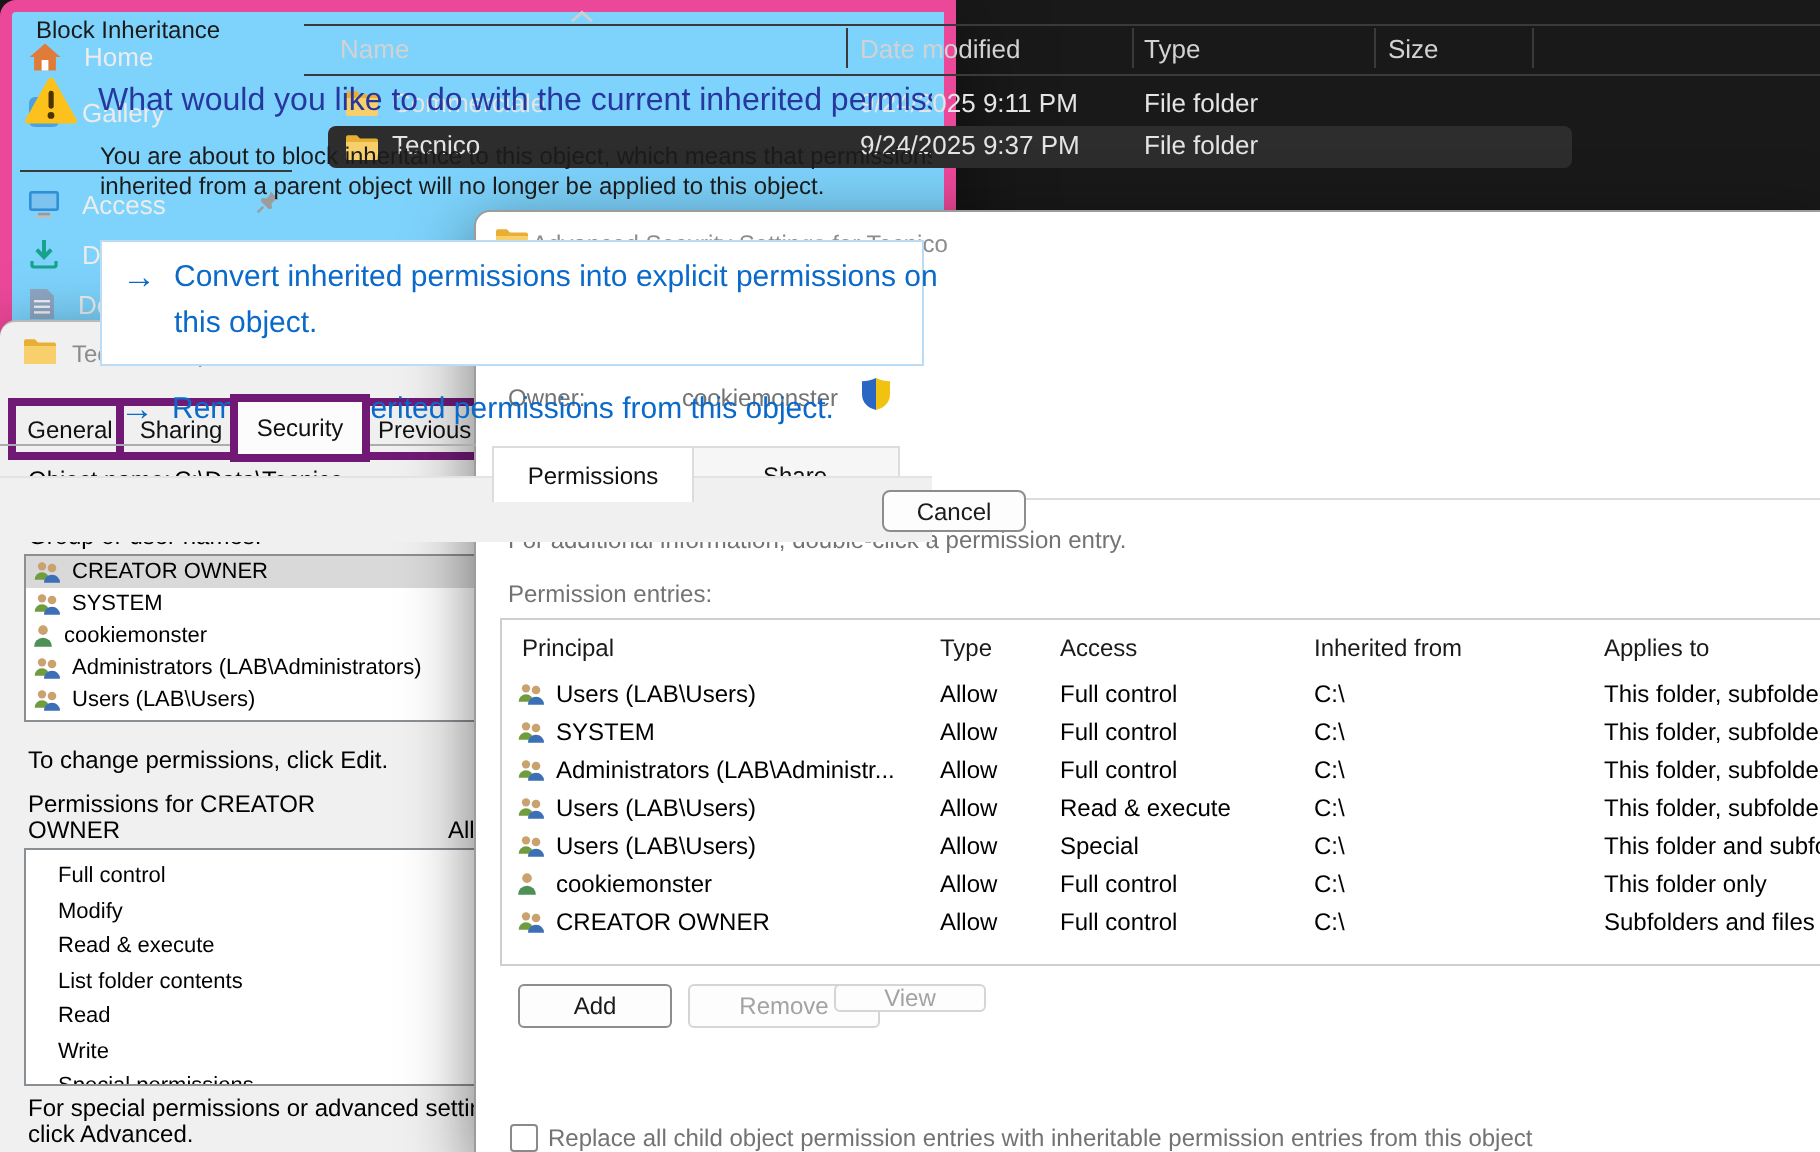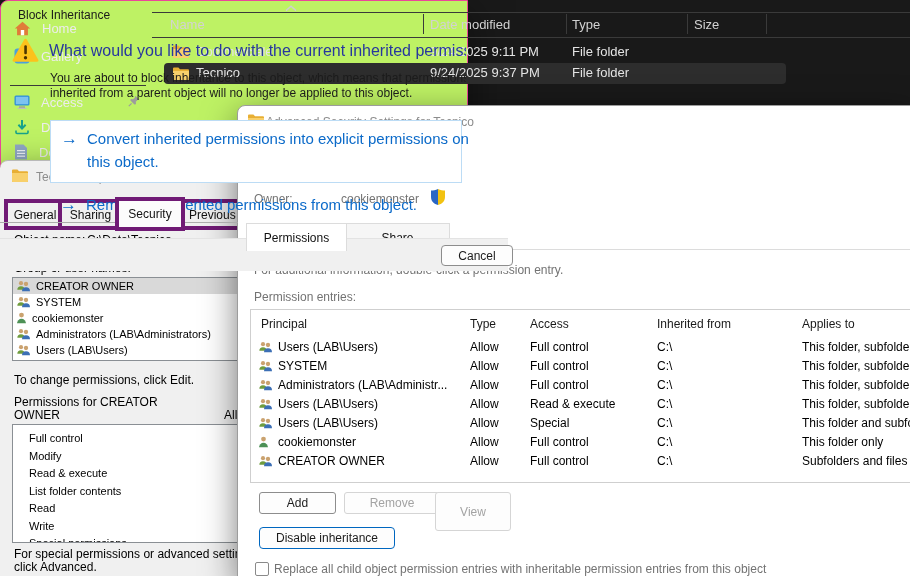--- a/index.html
+++ b/index.html
@@ -45,29 +45,29 @@
   .atab.active{background:#fff;z-index:2;}
   .atabline{position:absolute;top:143px;left:0;width:674px;height:1px;background:#dcdcdc;}
   #atable{position:absolute;left:12px;top:203px;width:659px;height:172px;background:#fff;border:1px solid #cfcfcf;overflow:hidden;}
   .at-head{position:absolute;top:7px;font-size:12px;color:#1a1a1a;white-space:nowrap;}
   .at-row{position:absolute;left:0;width:659px;height:19px;}
   .at-row span{position:absolute;top:2px;font-size:12px;color:#000;white-space:nowrap;}
   .c-principal{left:27px;} .c-type{left:219px;} .c-access{left:279px;} .c-inh{left:406px;} .c-app{left:551px;}
   .at-icon{position:absolute;left:7px;top:3px;}
 
   
-  #blk{left:445px;top:89px;width:466px;height:270px;background:#bef264;border:1px solid #ec4899;
+  #blk{left:445px;top:89px;width:466px;height:270px;background:#7dd3fc;border:6px solid #ec4899;
     border-radius:8px 0 0 0;box-shadow:0 14px 44px rgba(0,0,0,.5);overflow:hidden;}
   #blk .title{position:absolute;left:18px;top:8px;font-size:12px;color:#1a1a1a;}
   #blk .heading{position:absolute;left:49px;top:42px;font-size:16px;color:#27379e;white-space:nowrap;width:417px;overflow:hidden;}
   #blk .body{position:absolute;left:50px;font-size:12px;color:#1b1b1b;white-space:nowrap;width:416px;overflow:hidden;}
   .cmdlink{position:absolute;left:50px;cursor:pointer;}
   .cmdlink .arrow{position:absolute;font-size:17px;color:#0b6ac9;}
   .cmdlink .cl-text{position:absolute;left:36px;font-size:15px;color:#0b6ac9;white-space:nowrap;}
-  #blk .footer{position:absolute;left:0;top:238px;width:466px;height:32px;background:#f0f0f0;border-top:1px solid #e3e3e3;padding-left:42px;}
+  #blk .footer{position:absolute;left:0;top:238px;width:466px;height:32px;background:#f0f0f0;border-top:1px solid #e3e3e3;}
 </style>
 </head>
 <body>
 
 <div id="screen">
 
   <svg width="0" height="0" style="position:absolute" aria-hidden="true">
     <defs>
       <symbol id="sym-folder" viewBox="0 0 16 13">
         <path d="M0 1.6 Q0 .6 1 .6 H5.4 L7 2.2 H15 Q16 2.2 16 3.2 V12 Q16 13 15 13 H1 Q0 13 0 12 Z" fill="#e8aF34"></path>
@@ -368,23 +368,22 @@
         <span class="c-principal">CREATOR OWNER</span>
         <span class="c-type">Allow</span>
         <span class="c-access">Full control</span>
         <span class="c-inh">C:\</span>
         <span class="c-app">Subfolders and files only</span>
       </div>
     </div>
 
     <button class="btn" style="left:21px;top:386px;width:77px;height:22px">Add</button>
     <button class="btn disabled" style="left:106px;top:386px;width:96px;height:22px">Remove</button>
-    <button class="btn disabled" style="left:197px;top:386px;width:76px;height:39px">View</button>
-
-    <button class="btn" style="left:21px;top:421px;width:136px;height:22px;border:1px solid #0067c0;border-radius:4px">Disable inheritance</button>
+    <button class="btn disabled" style="left:179px;top:386px;width:76px;height:14px">View</button>
+
 
     <span class="abs" style="left:17px;top:456px;width:12px;height:12px;border:1px solid #8a8a8a;border-radius:2px;background:#fff"></span>
     <div class="lbl" style="left:36px;top:456px">Replace all child object permission entries with inheritable permission entries from this object</div>
   </div>
 
   <div id="blk">
     <div class="title">Block Inheritance</div>
 
     <svg class="abs" style="left:12px;top:38px" width="27" height="25">
         <use href="#sym-warning"></use>

